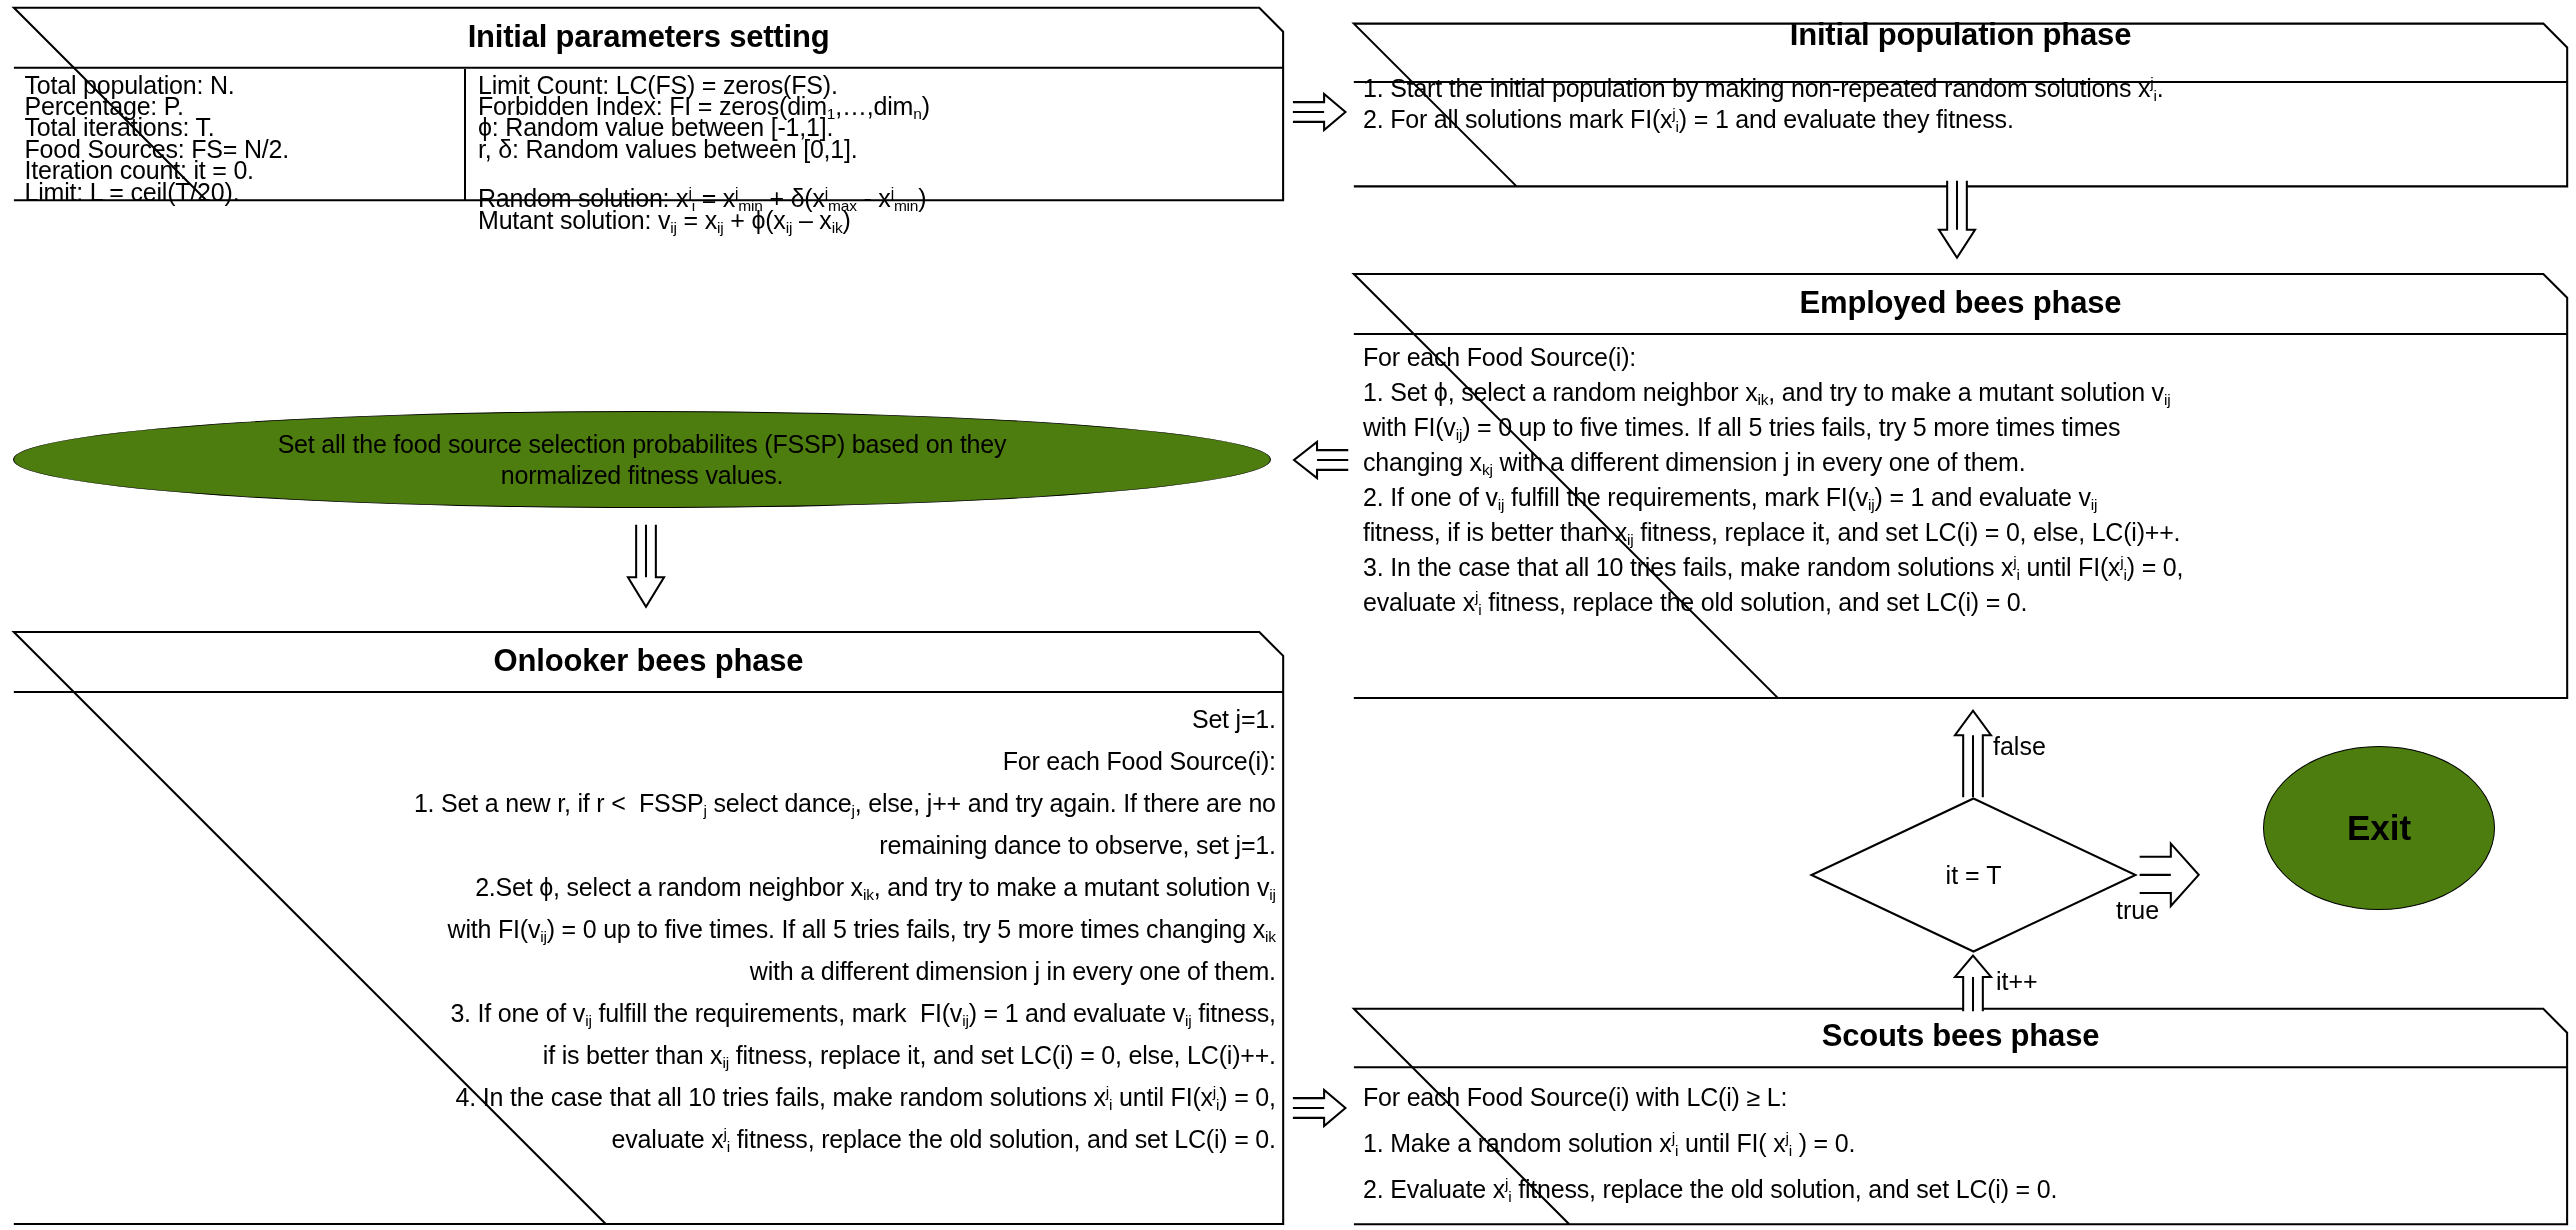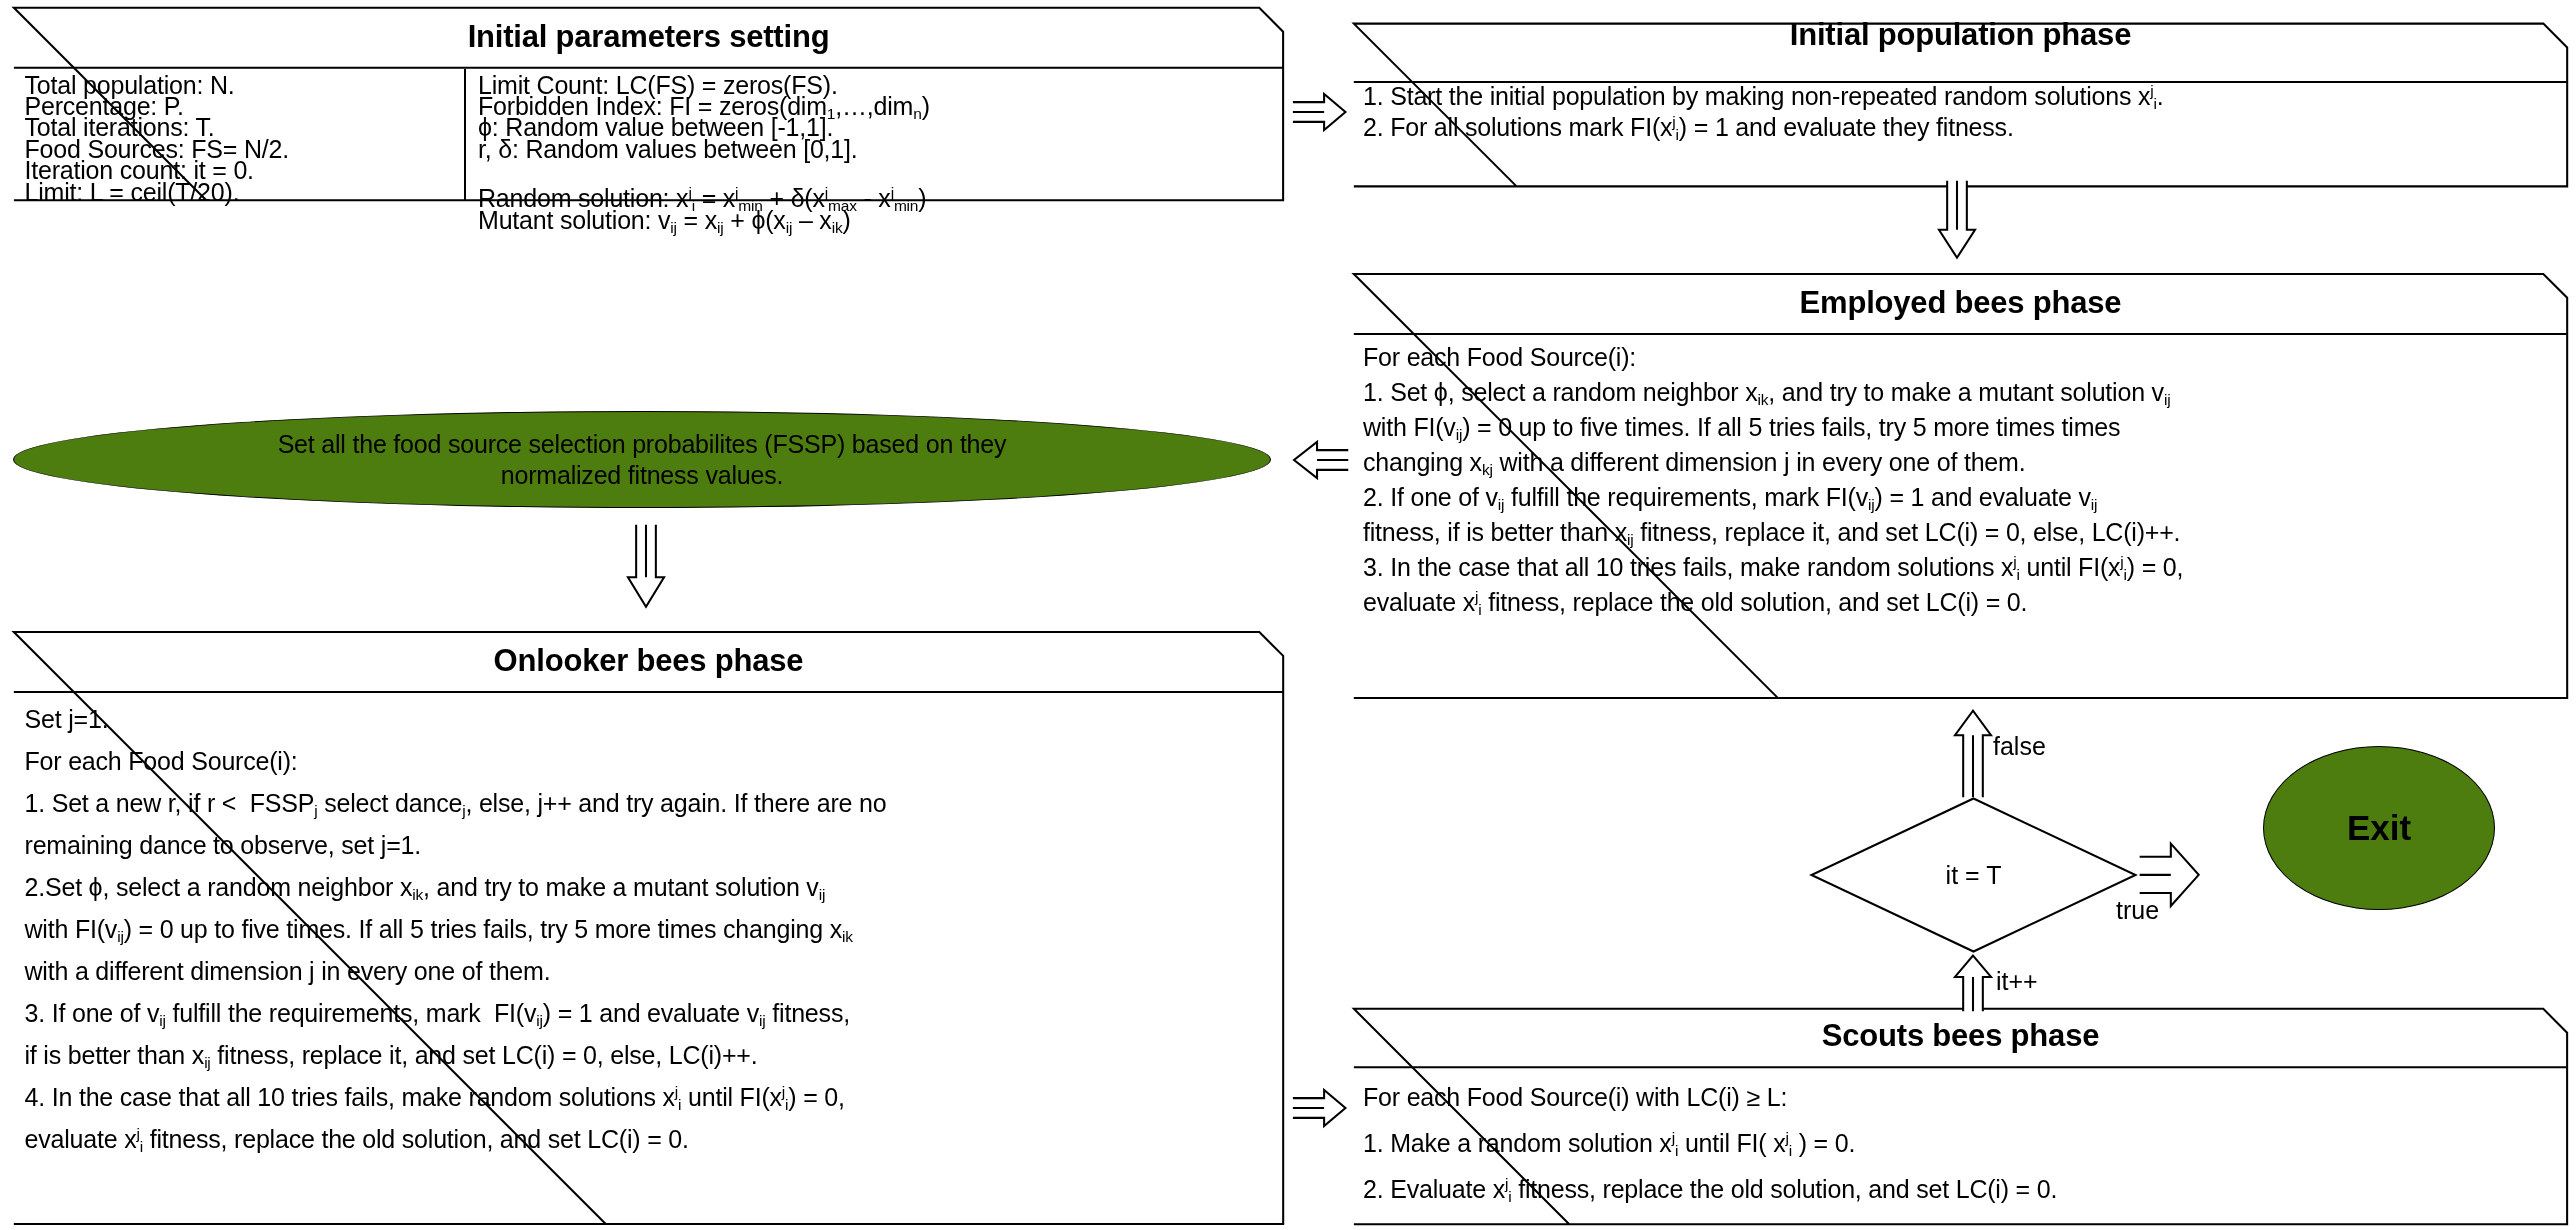--- a/index.html
+++ b/index.html
@@ -136,21 +136,21 @@
       <div class="ln" style="height:21.4px;">Mutant solution: v<sub>ij</sub> = x<sub>ij</sub> + ϕ(x<sub>ij</sub> – x<sub>ik</sub>)</div>
     </div>
   </div>
 
   <div class="node" style="left:1353px; top:6.6px; width:1215px; height:196px;">
     <svg class="box-outline" width="1215" height="164" viewBox="0 0 1478 200">
       <path d="M1,1 H1448 L1477,30 V199 H1,199 Z" fill="#ffffff" stroke="#000" stroke-width="2.5"></path>
       <line x1="1" y1="72" x2="1477" y2="72" stroke="#000" stroke-width="2.5"></line>
     </svg>
     <div class="box-title" style="top:8.2px; font-size:31px; line-height:39px;">Initial population phase</div>
-    <div class="box-body" style="top:74px; padding-left:10px; padding-right:10px; font-size:25px; line-height:31px;">
+    <div class="box-body" style="top:66px; padding-left:10px; padding-right:10px; font-size:25px; line-height:31px;">
       <div class="ln">1. Start the initial population by making non-repeated random solutions x<sup>j</sup><sub>i</sub>.</div>
       <div class="ln">2. For all solutions mark FI(x<sup>j</sup><sub>i</sub>) = 1 and evaluate they fitness.</div>
     </div>
   </div>
 
   <div class="node" style="left:1353px; top:273px; width:1215px; height:426px;">
     <svg class="box-outline" width="1215" height="426" viewBox="0 0 1478 518">
       <path d="M1,1 H1448 L1477,30 V517 H1,517 Z" fill="#ffffff" stroke="#000" stroke-width="2.5"></path>
       <line x1="1" y1="74" x2="1477" y2="74" stroke="#000" stroke-width="2.5"></line>
     </svg>
@@ -173,21 +173,21 @@
       <div class="ln">normalized fitness values.</div>
     </div>
   </div>
 
   <div class="node" style="left:13px; top:631px; width:1271px; height:594px;">
     <svg class="box-outline" width="1271" height="594" viewBox="0 0 1546 722">
       <path d="M1,1 H1516 L1545,30 V721 H1,721 Z" fill="#ffffff" stroke="#000" stroke-width="2.5"></path>
       <line x1="1" y1="74" x2="1545" y2="74" stroke="#000" stroke-width="2.5"></line>
     </svg>
     <div class="box-title" style="top:10px; font-size:31px; line-height:39px;">Onlooker bees phase</div>
-    <div class="box-body" style="top:67px; padding-left:11.5px; padding-right:8.2px; font-size:25px; line-height:42px;">
+    <div class="box-body" style="top:67px; padding-left:11.5px; padding-right:8.2px; font-size:25px; line-height:42px;text-align:right;">
       <div class="ln">Set j=1.</div>
       <div class="ln">For each Food Source(i):</div>
       <div class="ln">1. Set a new r, if r &lt;&nbsp; FSSP<sub>j</sub>&nbsp;select dance<sub>j</sub>, else, j++ and try again. If there are no</div>
       <div class="ln">remaining dance to observe, set j=1.</div>
       <div class="ln">2.Set ϕ, select a random neighbor x<sub>ik</sub>, and try to make a mutant solution v<sub>ij</sub></div>
       <div class="ln">with FI(v<sub>ij</sub>) = 0 up to five times. If all 5 tries fails, try 5 more times changing x<sub>ik</sub></div>
       <div class="ln">with a different dimension j in every one of them.</div>
       <div class="ln">3. If one of v<sub>ij</sub> fulfill the requirements, mark&nbsp; FI(v<sub>ij</sub>) = 1 and evaluate v<sub>ij</sub> fitness,</div>
       <div class="ln">if is better than x<sub>ij</sub> fitness, replace it, and set LC(i) = 0, else, LC(i)++.</div>
       <div class="ln">4. In the case that all 10 tries fails, make random solutions x<sup>j</sup><sub>i</sub> until FI(x<sup>j</sup><sub>i</sub>) = 0,</div>

